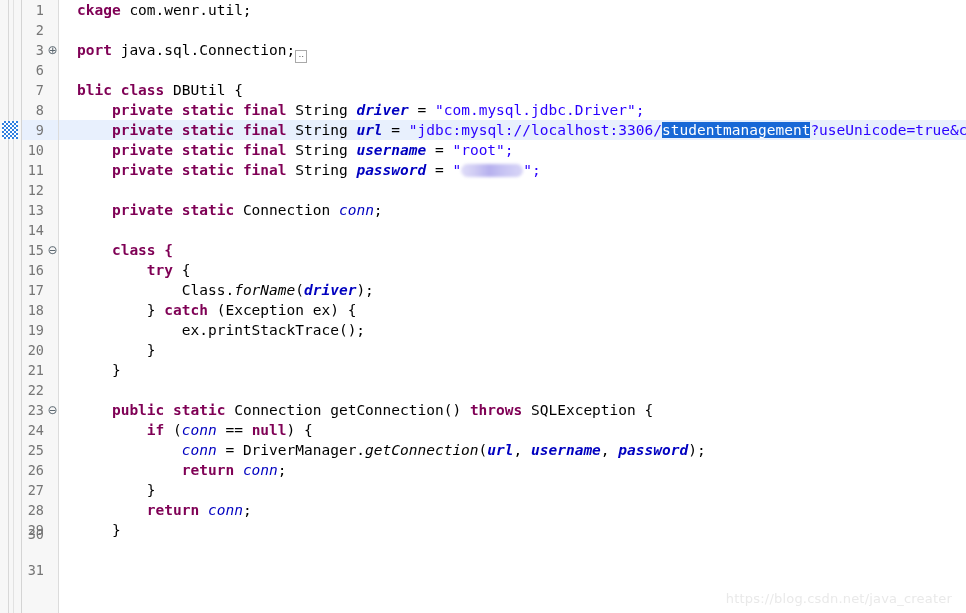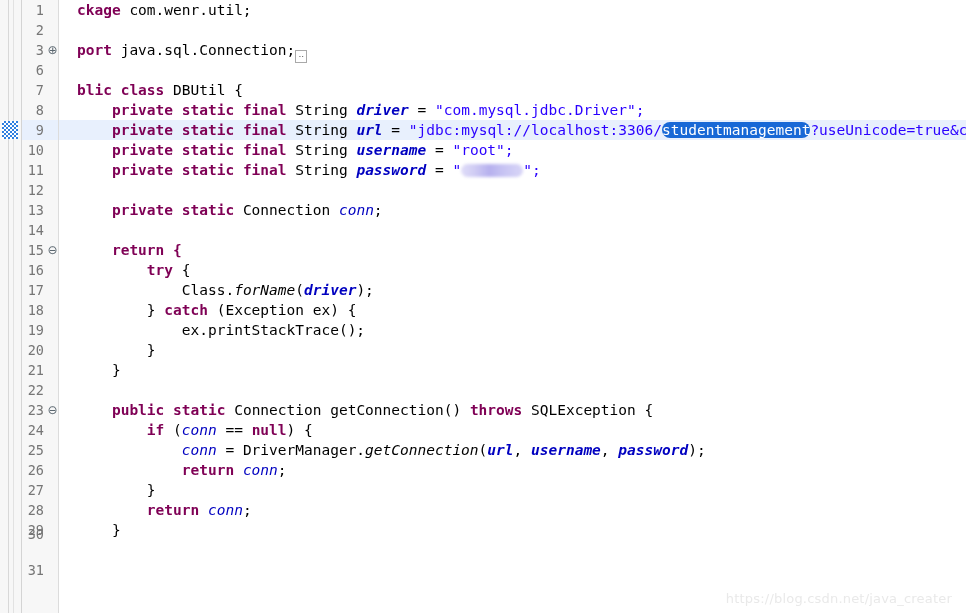--- a/index.html
+++ b/index.html
@@ -138,21 +138,20 @@
   .fld     { color: #0000c0; font-weight: bold; font-style: italic; }  
   .fldn    { color: #0000c0; font-style: italic; }     
   .str     { color: #2a00ff; }                          
   .mth     { color: #000000; font-style: italic; }      
   .plain   { color: #000000; }
 
   
   .sel {
     background: #1868d6;
     color: #ffffff;
-    border-radius: 8px;
   }
 
   
   .fold-box {
     display: inline-block;
     width: 12px; height: 13px;
     vertical-align: -2px;
     border: 1px solid #a9a9a9;
     background: #ffffff;
     color: #555555;
@@ -261,21 +260,21 @@
     <div class="row" style="top:140px"><span class="plain">    </span><span class="kw">private</span><span class="plain"> </span><span class="kw">static</span><span class="plain"> </span><span class="kw">final</span><span class="plain"> </span><span class="plain">String</span><span class="plain"> </span><span class="fld">username</span><span class="plain"> = </span><span class="str">"root";</span></div>
 
     <div class="row" style="top:160px"><span class="plain">    </span><span class="kw">private</span><span class="plain"> </span><span class="kw">static</span><span class="plain"> </span><span class="kw">final</span><span class="plain"> </span><span class="plain">String</span><span class="plain"> </span><span class="fld">password</span><span class="plain"> = </span><span class="str">"</span><span class="redacted"></span><span class="str">";</span></div>
 
     <div class="row" style="top:180px"></div>
 
     <div class="row" style="top:200px"><span class="plain">    </span><span class="kw">private</span><span class="plain"> </span><span class="kw">static</span><span class="plain"> </span><span class="plain">Connection</span><span class="plain"> </span><span class="fldn">conn</span><span class="plain">;</span></div>
 
     <div class="row" style="top:220px"></div>
 
-    <div class="row" style="top:240px"><span class="plain">    </span><span class="kw">return {</span></div>
+    <div class="row" style="top:240px"><span class="plain">    </span><span class="kw">class {</span></div>
 
     <div class="row" style="top:260px"><span class="plain">        </span><span class="kw">try</span><span class="plain"> {</span></div>
 
     <div class="row" style="top:280px"><span class="plain">            </span><span class="plain">Class.</span><span class="mth">forName</span><span class="plain">(</span><span class="fld">driver</span><span class="plain">);</span></div>
 
     <div class="row" style="top:300px"><span class="plain">        } </span><span class="kw">catch</span><span class="plain"> (Exception ex) {</span></div>
 
     <div class="row" style="top:320px"><span class="plain">            </span><span class="plain">ex.printStackTrace();</span></div>
 
     <div class="row" style="top:340px"><span class="plain">        </span><span class="plain">}</span></div>

